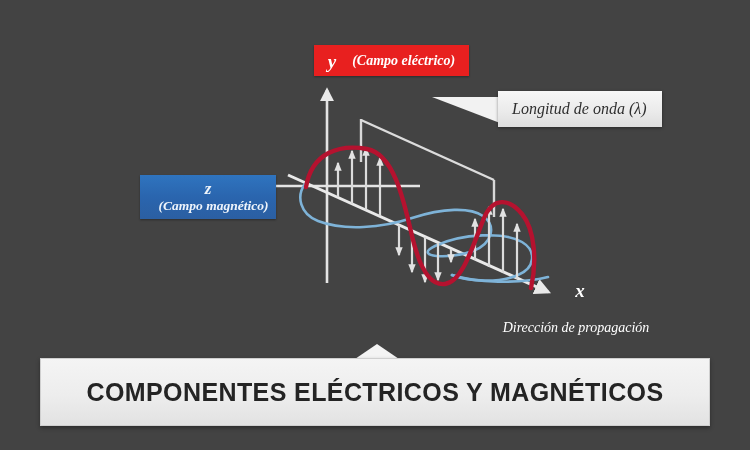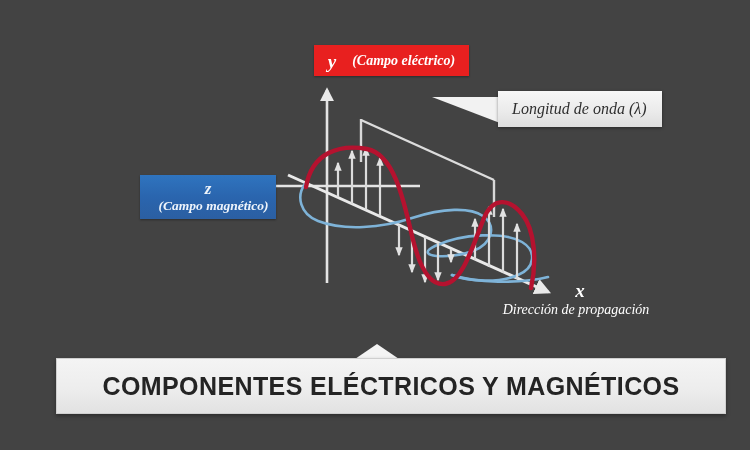--- a/index.html
+++ b/index.html
@@ -95,28 +95,28 @@
     font-size: 19px; font-weight: 700; font-style: italic;
     line-height: 1.05;
     display: block;
     margin-left: 8px;
   }
   .x-axis-caption .axis-desc {
     font-family: "Liberation Serif", serif;
     font-size: 14px; font-style: italic; font-weight: 400;
     line-height: 1.1;
     display: block;
-    margin-top: 1px;
+    margin-top: 19px;
   }
 
   
   .title-banner {
     position: absolute;
-    left: 56px; top: 358px;
-    width: 670px; height: 56px;
+    left: 40px; top: 358px;
+    width: 670px; height: 68px;
     background: linear-gradient(180deg,#f4f4f4 0%, #ededed 55%, #e2e2e2 100%);
     border: 1px solid #cfcfcf;
     box-sizing: border-box;
     display: flex; align-items: center; justify-content: center;
     box-shadow: 0 2px 4px rgba(0,0,0,.35);
   }
   .title-banner span {
     font-family: "Liberation Sans", sans-serif;
     font-size: 25px; font-weight: 700;
     letter-spacing: .4px;

